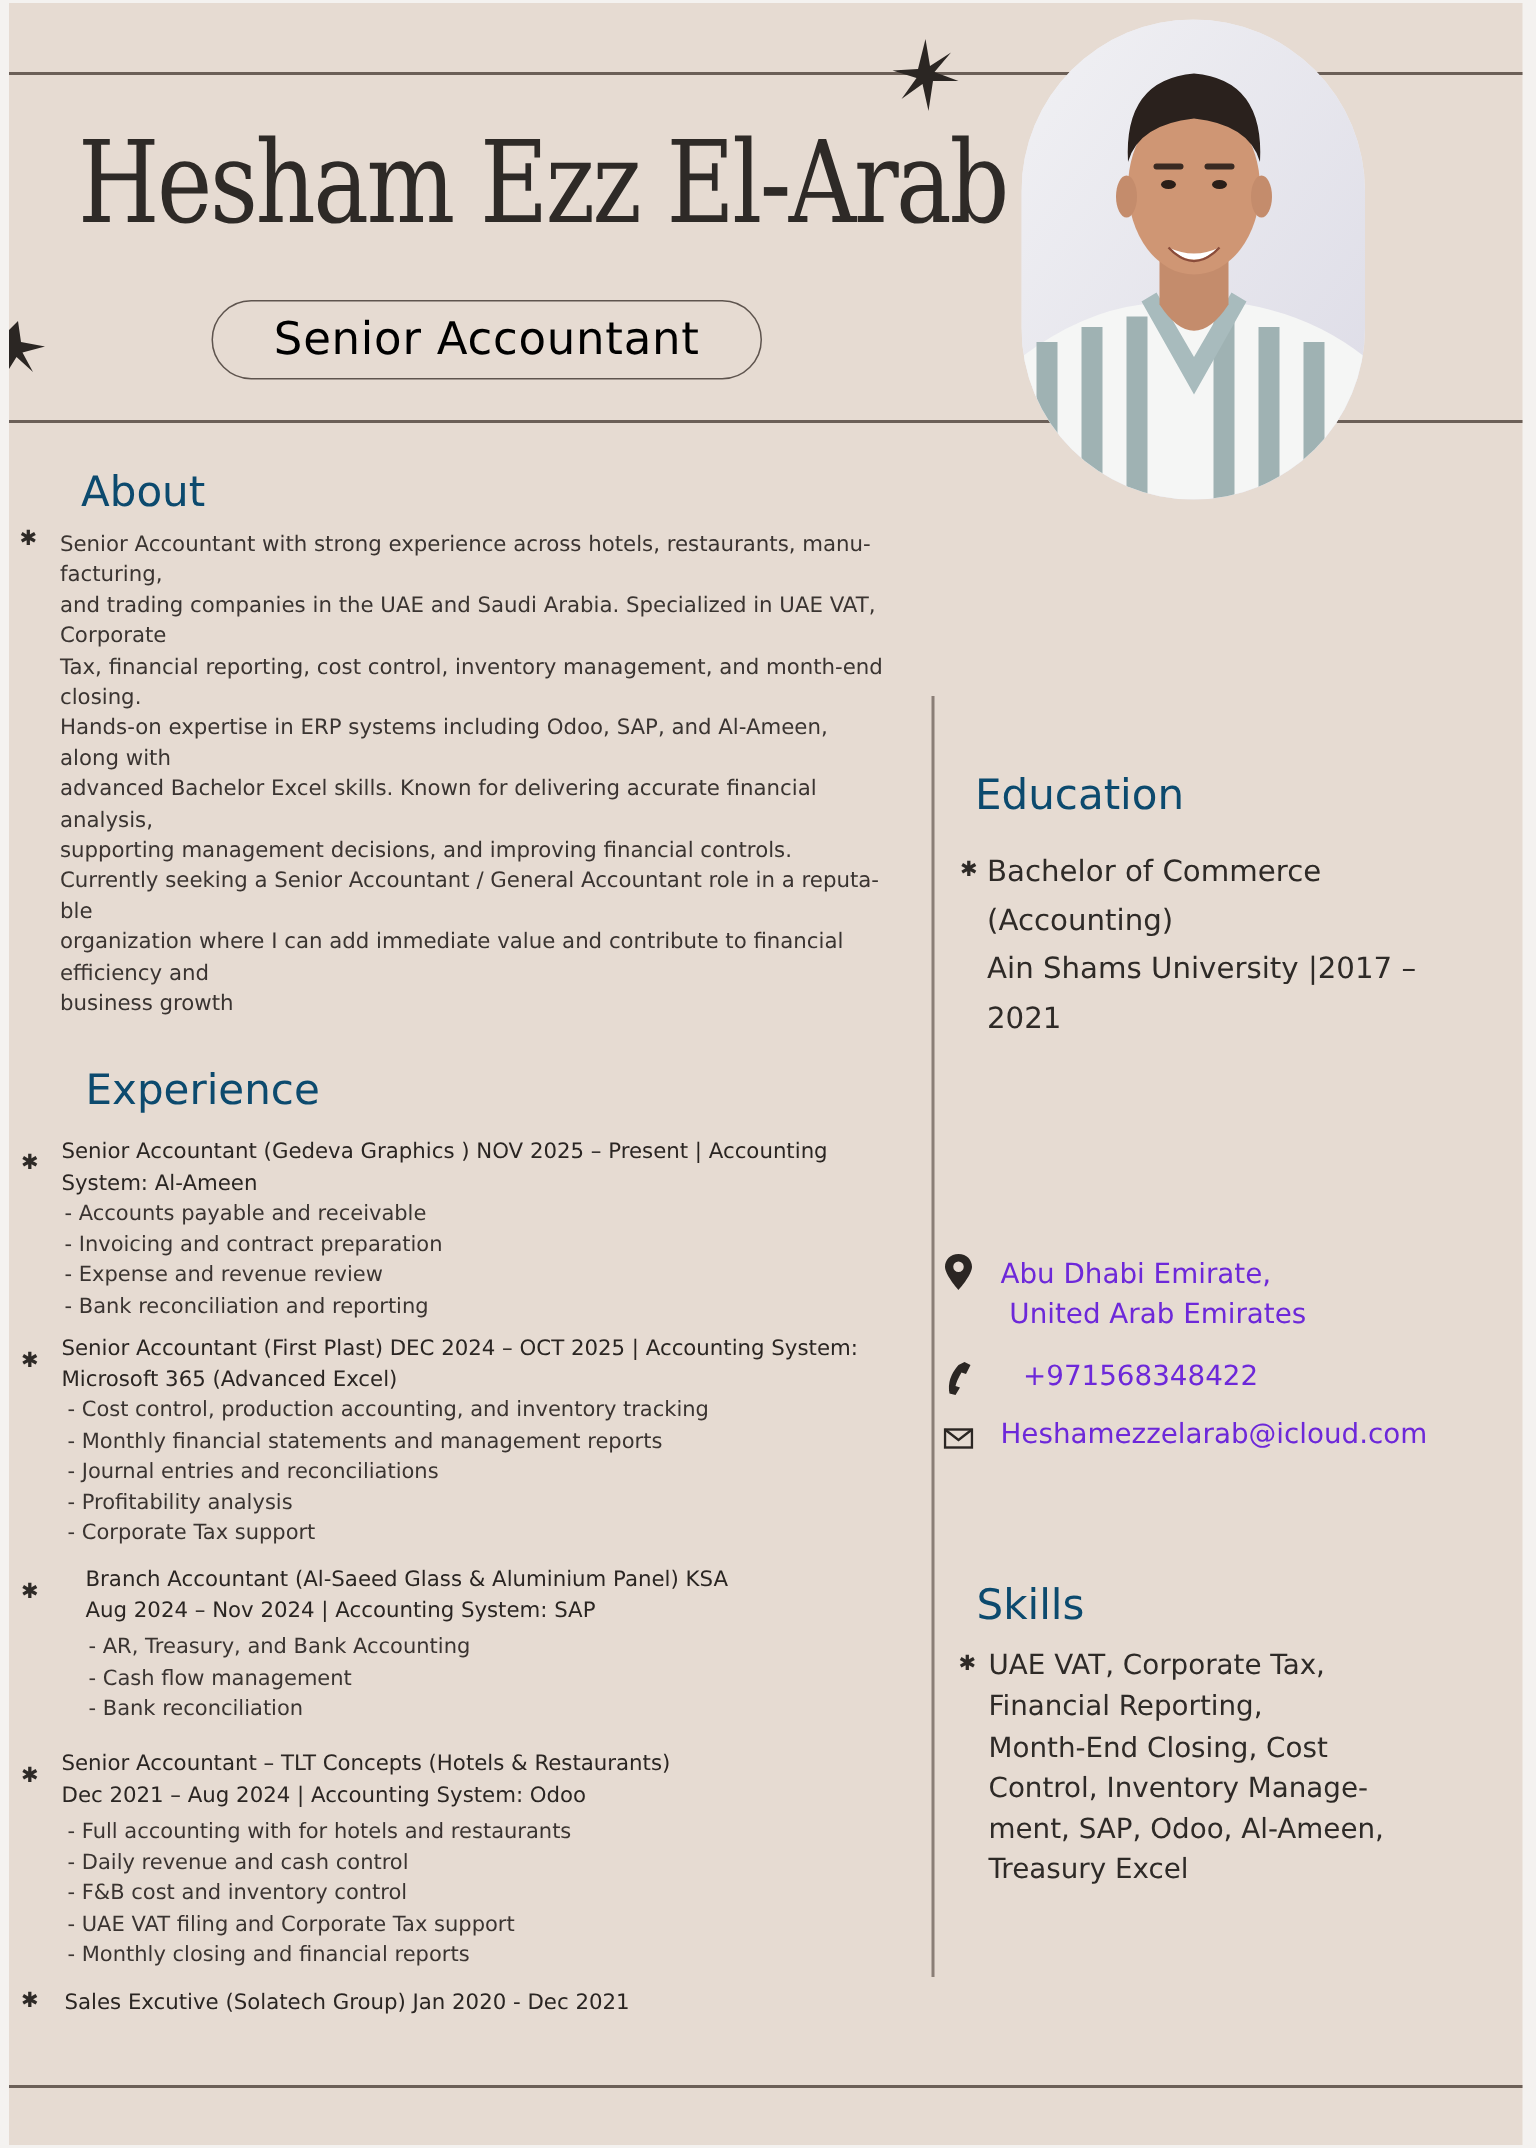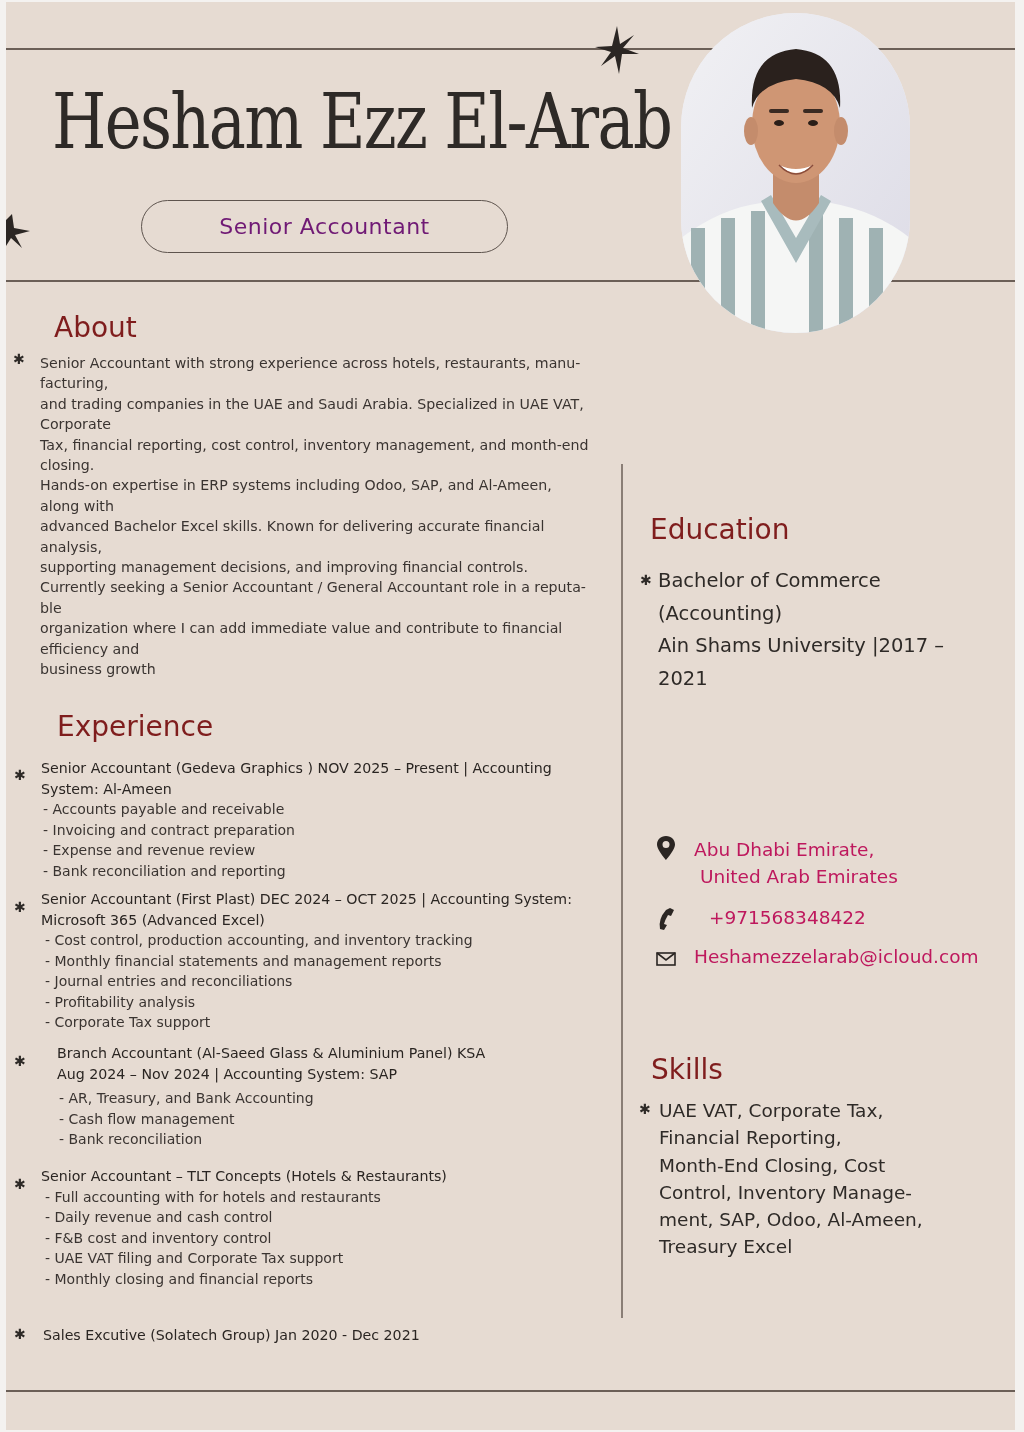--- a/index.html
+++ b/index.html
@@ -20,40 +20,40 @@
     position:absolute; left:52px; top:84px;
     font-family:"DejaVu Serif", serif; font-weight:200;
     font-size:76px; letter-spacing:-2px; color:#2e2a27;
     transform:scaleX(0.82); transform-origin:left top;
     white-space:nowrap; line-height:1;
   }
   .title-pill {
     position:absolute; left:141px; top:200px; width:367px; height:53px;
     border:1.2px solid #5e544e; border-radius:27px; box-sizing:border-box;
     display:flex; align-items:center; justify-content:center;
-    font-size:22px; color:#701a75; letter-spacing:0.5px;
+    font-size:30px; color:#000000; letter-spacing:0.5px;
   }
   .photo {
     position:absolute; left:681px; top:13px; width:229px; height:320px;
     border-radius:115px; overflow:hidden; background:#eeedf1;
   }
   .h2 {
-    position:absolute; font-size:28px; color:#7f1d1d; font-weight:400; line-height:1;
+    position:absolute; font-size:28px; color:#0c4a6e; font-weight:400; line-height:1;
   }
   .bullet { position:absolute; font-size:14px; color:#2e2a27; }
   .about {
     position:absolute; left:40px; top:353px; width:550px;
     font-size:14.2px; line-height:20.4px; color:#3a3431; text-align:justify;
   }
   .about div { text-align:justify; text-align-last:left; }
   .job { position:absolute; left:41px; }
   .job-head { font-size:14.2px; line-height:20.5px; color:#2a2522; font-weight:500; }
   .job-line { font-size:14px; line-height:20.5px; color:#3a3431; padding-left:2px; }
   .edu { position:absolute; left:658px; top:565px; font-size:19.5px; line-height:32.5px; color:#2e2a27; }
-  .contact-row { position:absolute; left:656px; font-size:18.5px; color:#be185d; display:flex; }
+  .contact-row { position:absolute; left:629px; font-size:18.5px; color:#6d28d9; display:flex; }
   .contact-row .ic { width:20px; height:24px; margin-right:18px; }
   .skills { position:absolute; left:659px; top:1097px; font-size:18.5px; line-height:27.3px; color:#2e2a27; }
 </style>
 </head>
 <body>
 
 <div class="page"></div>
 
 <div class="hline" style="left:6px; top:48px; width:1009px;"></div>
 <div class="hline" style="left:6px; top:280px; width:1009px;"></div>
@@ -160,20 +160,21 @@
   <div class="job-head">Branch Accountant  (Al-Saeed Glass &amp; Aluminium Panel) KSA</div>
   <div class="job-head" style="margin-bottom:4px">Aug 2024 – Nov 2024 | Accounting System: SAP</div>
   <div class="job-line">- AR, Treasury, and Bank Accounting</div>
   <div class="job-line">- Cash flow management</div>
   <div class="job-line">- Bank reconciliation</div>
 </div>
 
 <div class="bullet" style="left:14px; top:1176px;">✱</div>
 <div class="job" style="top:1166px;">
   <div class="job-head">Senior Accountant – TLT Concepts (Hotels &amp; Restaurants)</div>
+  <div class="job-head" style="margin-bottom:4px">Dec 2021 – Aug 2024 | Accounting System: Odoo</div>
   <div class="job-line" style="padding-left:4px">- Full accounting with for hotels and restaurants</div>
   <div class="job-line" style="padding-left:4px">- Daily revenue and cash control</div>
   <div class="job-line" style="padding-left:4px">- F&amp;B cost and inventory control</div>
   <div class="job-line" style="padding-left:4px">- UAE VAT filing and Corporate Tax support</div>
   <div class="job-line" style="padding-left:4px">- Monthly closing and financial reports</div>
 </div>
 
 <div class="bullet" style="left:14px; top:1326px;">✱</div>
 <div class="job" style="top:1325px; left:43px;">
   <div class="job-head">Sales Excutive (Solatech Group) Jan 2020 - Dec 2021</div>

